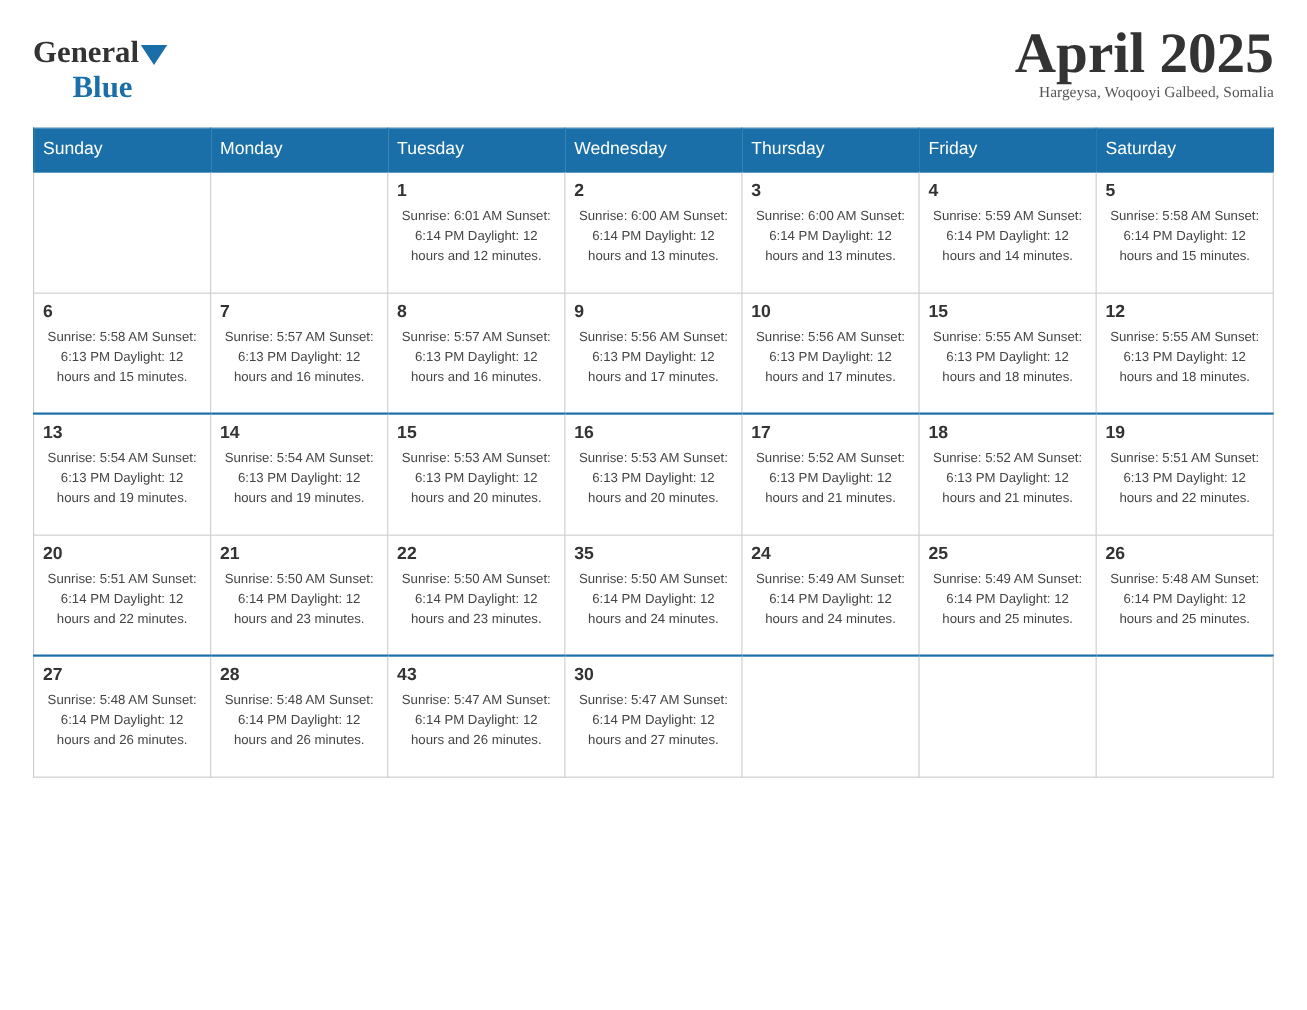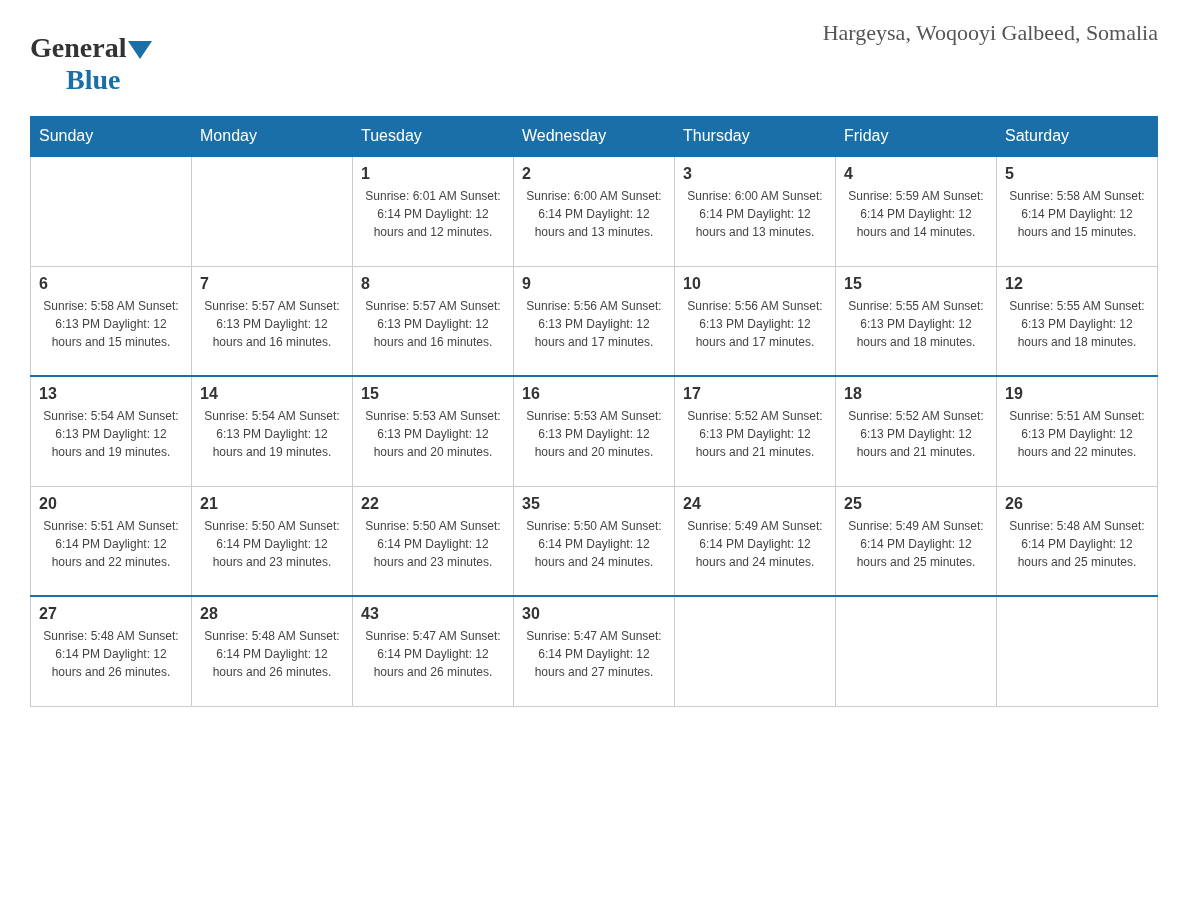--- a/index.html
+++ b/index.html
@@ -48,21 +48,21 @@
 
     .month-title {
       font-size: 52px;
       font-weight: bold;
       color: #333;
       font-family: Georgia, serif;
       line-height: 1.1;
     }
 
     .location-title {
-      font-size: 22px;
+      font-size: 14px;
       color: #555;
       font-family: Georgia, serif;
     }
 
     .calendar-table {
       width: 100%;
       border-collapse: collapse;
       table-layout: fixed;
     }
 
@@ -134,20 +134,21 @@
   <div class="logo-wrapper">
     <div class="logo-top">
       <span class="logo-text-general">General</span>
       <div class="logo-triangle"></div>
     </div>
     <div class="logo-bottom">
       <span class="logo-text-blue">Blue</span>
     </div>
   </div>
   <div class="title-section">
+    <div class="month-title">April 2025</div>
     <div class="location-title">Hargeysa, Woqooyi Galbeed, Somalia</div>
   </div>
 </div>
 
 <table class="calendar-table">
   <thead>
     <tr>
     <th>Sunday</th>
         <th>Monday</th>
         <th>Tuesday</th>

